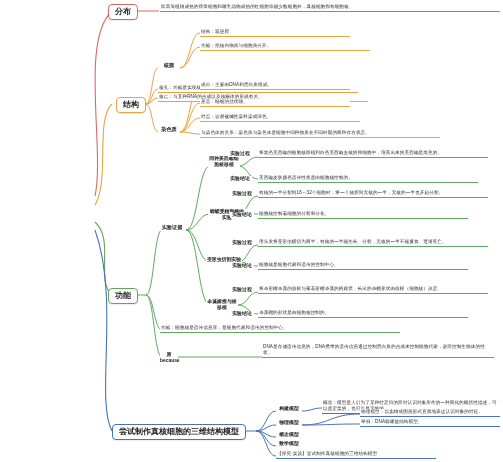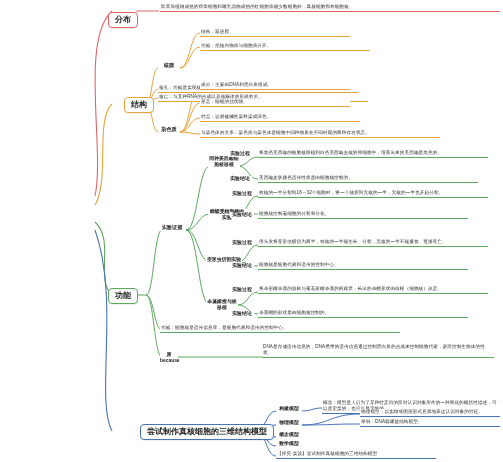--- a/index.html
+++ b/index.html
@@ -40,24 +40,24 @@
   .bird .face{position:absolute;left:4px;top:9px;width:14px;height:7px;background:#efe9e0;border-radius:3px;}
   .bird .eye{position:absolute;top:10px;width:3px;height:4px;background:#333;border-radius:1px;}
   .bird .eye.l{left:6px;} .bird .eye.r{left:13px;}
   
   .boxed{
     border:1px solid #ccc;border-radius:4px;
     padding:2px 6px;
     font-size:8px;font-weight:bold;color:#222;
     box-shadow:0 1px 1px rgba(0,0,0,.07);
   }
-  .boxed.red{border-color:#e06666;margin-top:8px;}
+  .boxed.red{border-color:#e06666;}
   .boxed.orange{border-color:#e8a33d;}
   .boxed.green{border-color:#5fa85f;}
-  .boxed.blue{border-color:#4a72b8;margin-left:28px;}
+  .boxed.blue{border-color:#4a72b8;}
   
   .leaf{
     font-size:4.6px;color:#2b2b2b;
     padding:0 1px 1px 1px;
     border-bottom:0.8px solid #bbb;
     letter-spacing:0.1px;
   }
   .leaf.red{border-color:#e06666;}
   .leaf.orange{border-color:#e8a33d;}
   .leaf.green{border-color:#5fa85f;}
@@ -133,21 +133,21 @@
     <path d="M302,425 C330,425 330,414 360,414" stroke="#4a72b8" stroke-width="1" fill="none"></path>
     <path d="M302,425 C330,425 330,424 360,424" stroke="#4a72b8" stroke-width="1" fill="none"></path>
   </svg>
 
 
   <div class="node boxed red" style="left:108px;top:4px;">
     <span>分布</span>
   </div>
   <div class="node leaf red" style="left:160px;top:4px;width:340px;">除高等植物成熟的筛管细胞和哺乳动物成熟的红细胞等极少数细胞外，真核细胞都有细胞核。</div>
 
-  <div class="node boxed orange" style="left:124px;top:97px;">
+  <div class="node boxed orange" style="left:116px;top:97px;">
     <span>结构</span>
   </div>
 
   <div class="node mid" style="left:158px;top:62px;width:22px;">核膜</div>
   <div class="node leaf orange" style="left:200px;top:29px;width:150px;">结构：双层膜</div>
   <div class="node leaf orange" style="left:200px;top:43px;width:170px;">功能：把核内物质与细胞质分开。</div>
 
   <div class="node leaf orange" style="left:158px;top:85px;width:200px;">核孔：功能是实现核质之间频繁的物质交换和信息交流。</div>
 
   <div class="node leaf orange" style="left:158px;top:94px;width:210px;">核仁：与某种RNA的合成以及核糖体的形成有关。</div>

